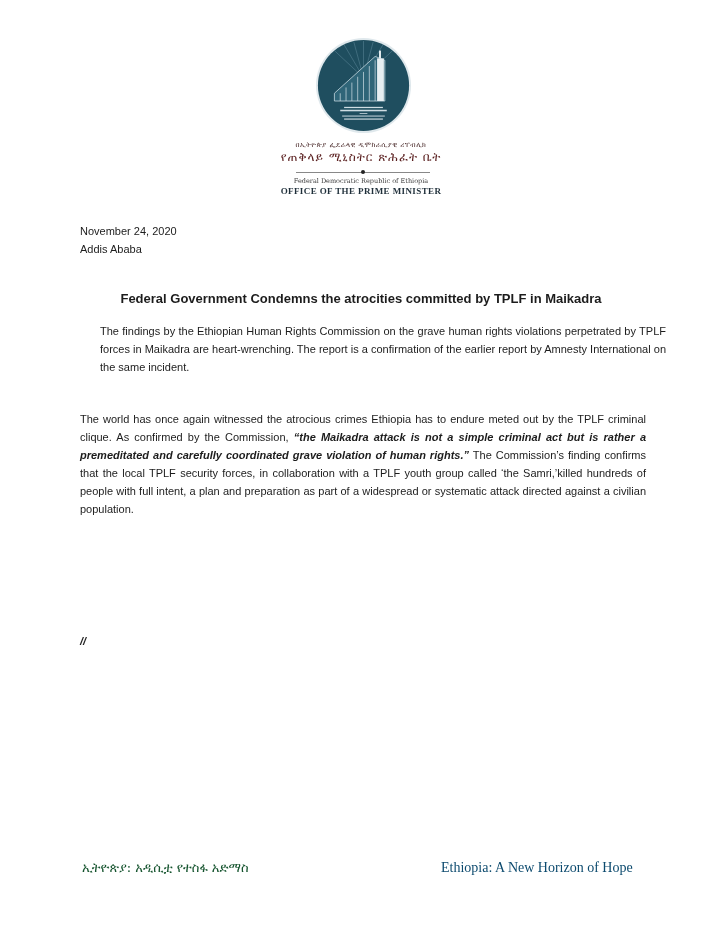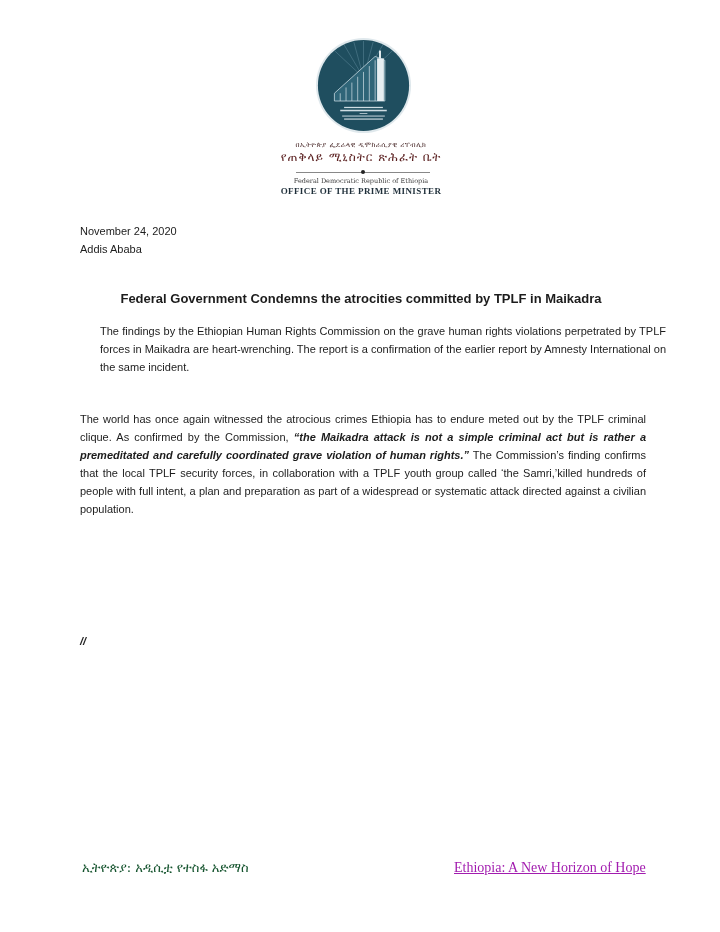--- a/index.html
+++ b/index.html
@@ -23,21 +23,21 @@
   .title { position: absolute; left: 0; width: 722px; top: 290px; text-align: center; font-weight: bold; font-size: 13px; }
   .para { position: absolute; left: 80px; width: 566px; text-align: justify; margin: 0; }
   .p1 { top: 322px; margin-left: 20px; }
   .p2 { top: 410px; }
   .p3 { top: 511px; }
   .p4 { top: 567px; font-weight: bold; }
   .sig { position: absolute; left: 80px; top: 632px; font-weight: bold; font-style: italic; }
   .em { font-style: italic; font-weight: bold; }
 
   .footer-left { position: absolute; left: 82px; top: 860px; font-family: "DejaVu Serif", serif; font-size: 13px; color: #14532d; text-align: right; }
-  .footer-right { position: absolute; left: 454px; top: 860px; font-family: "Liberation Serif", serif; font-size: 14px; color: #a21caf; text-decoration: underline; }
+  .footer-right { position: absolute; left: 441px; top: 860px; font-family: "Liberation Serif", serif; font-size: 14px; color: #0c4a6e; }
 </style>
 </head>
 <body>
 
 <div class="page">
 
   <svg class="seal" viewBox="0 0 100 100">
     <circle cx="50" cy="50" r="49" fill="#dfe8ec"></circle>
     <circle cx="50" cy="50" r="47" fill="#1f4e5f"></circle>
     <g stroke="#6f98aa" stroke-width="0.6" opacity="0.7">

